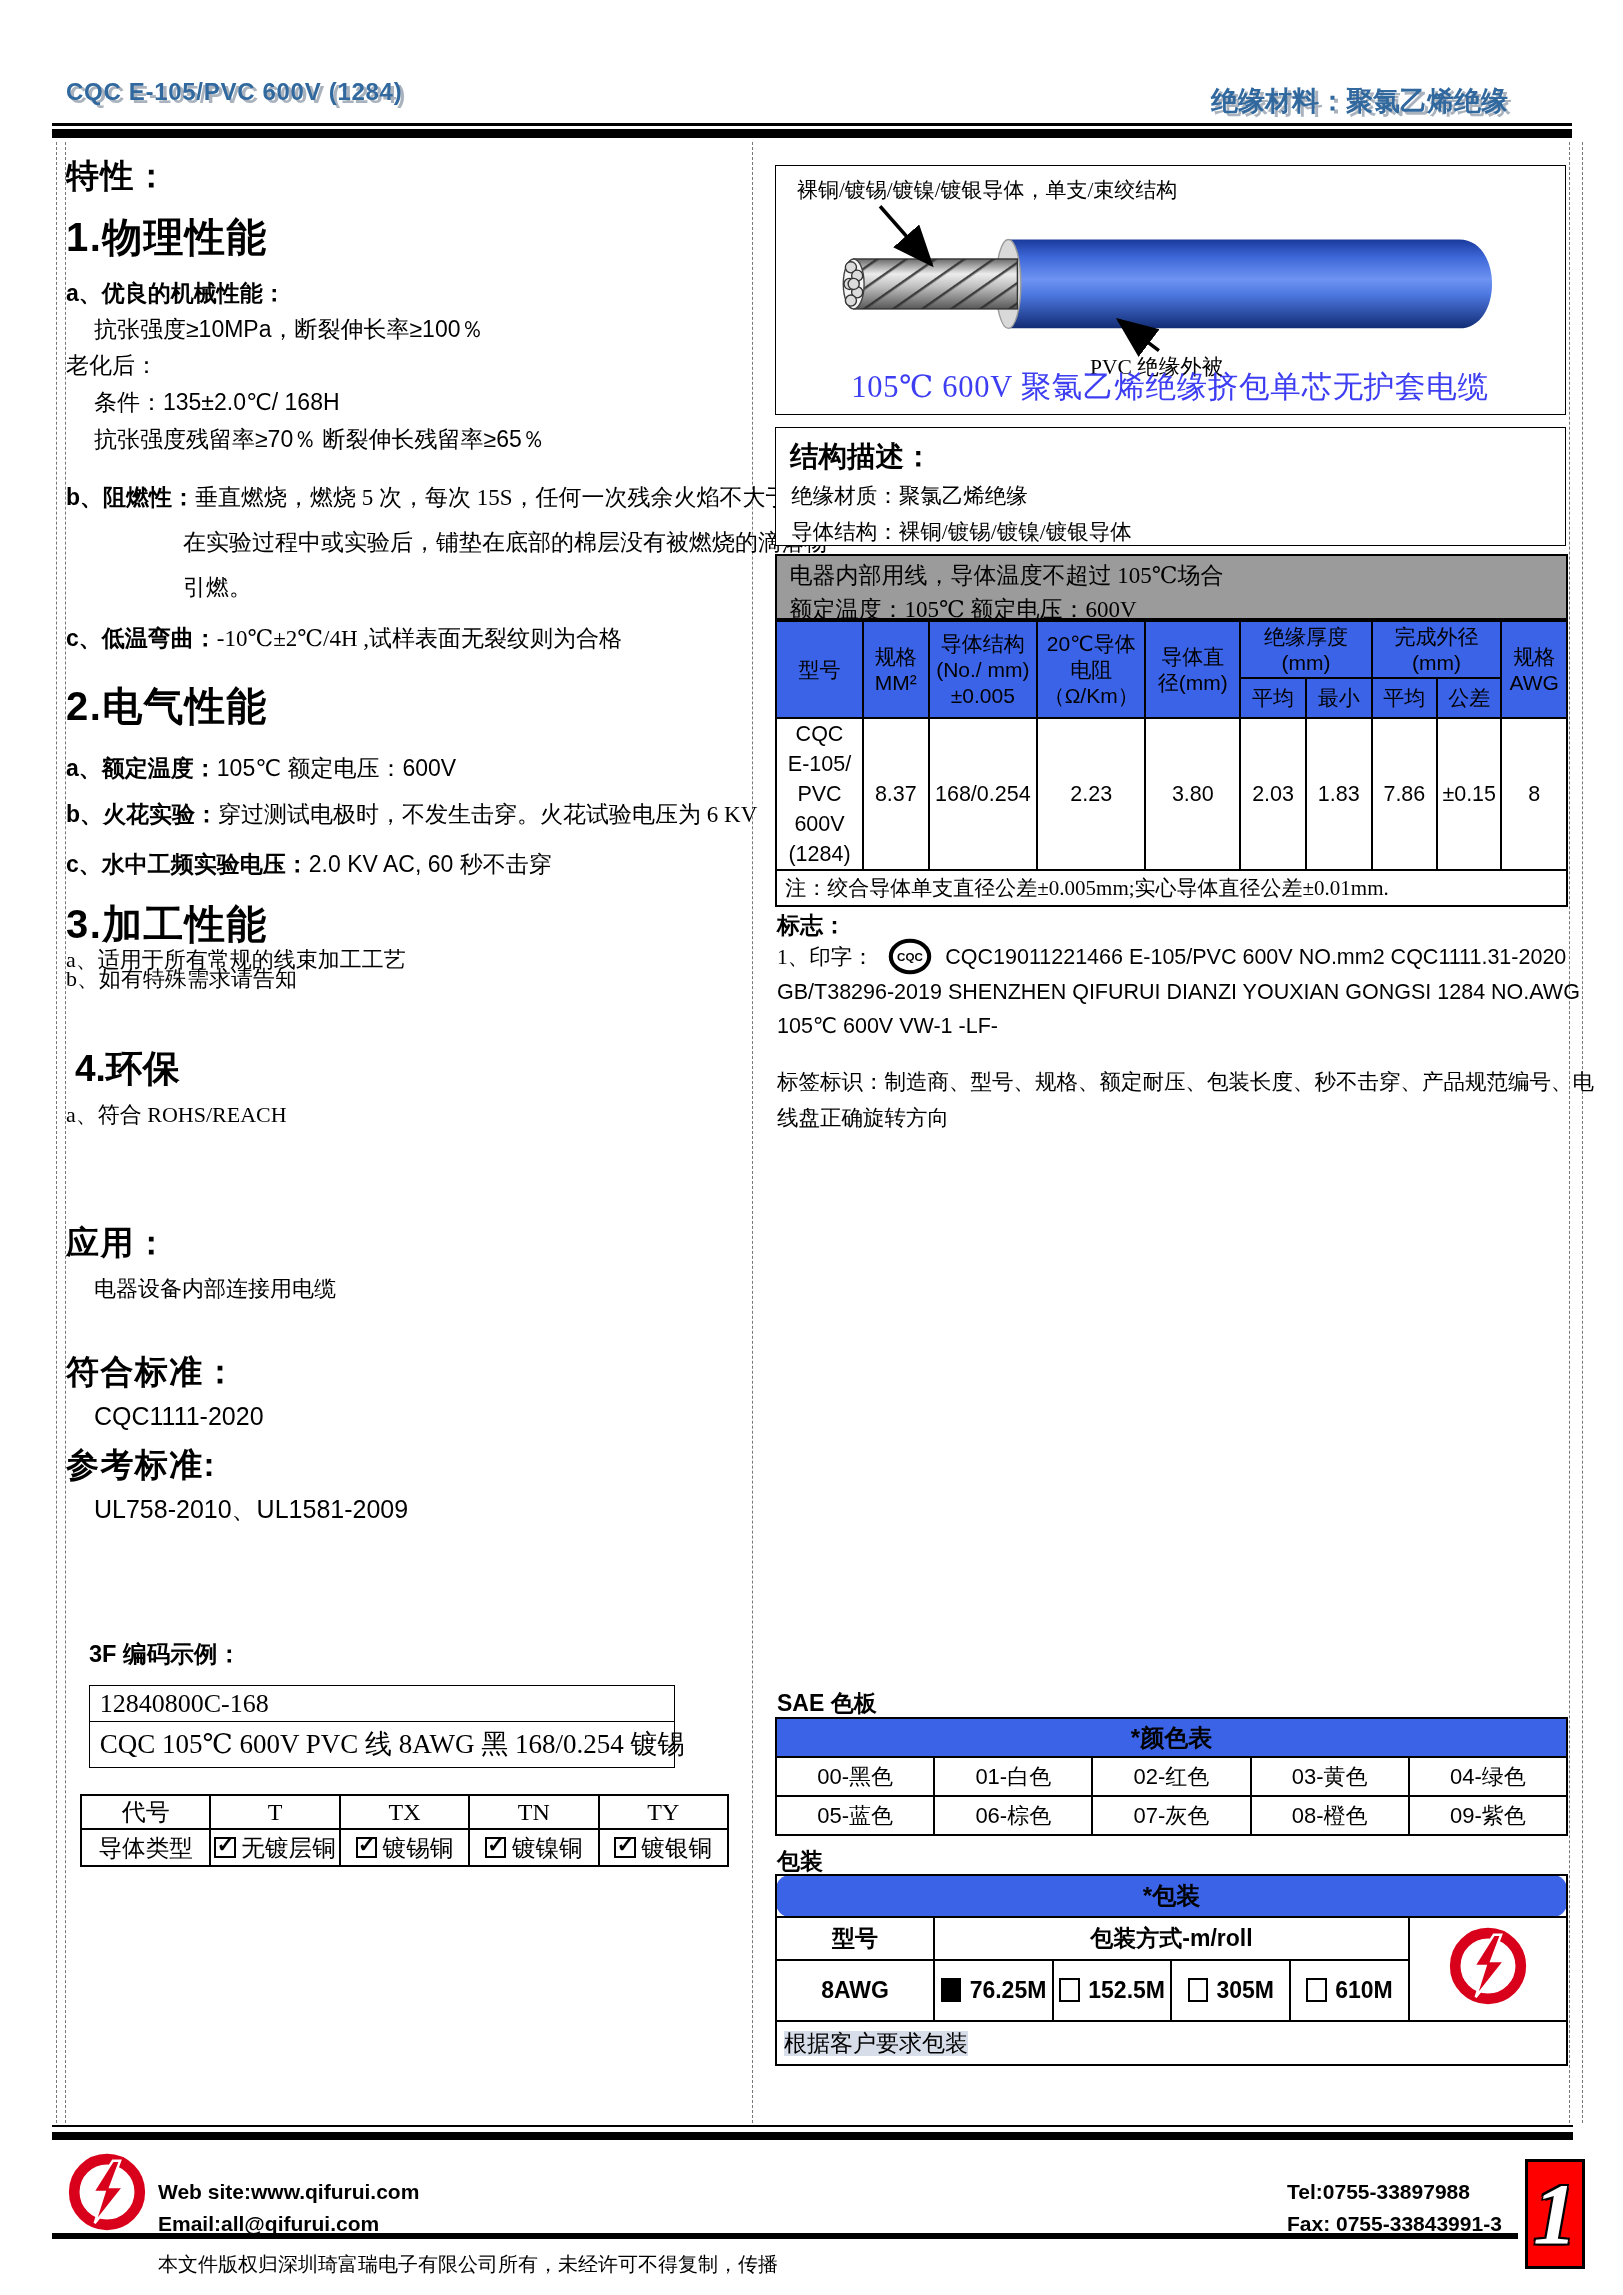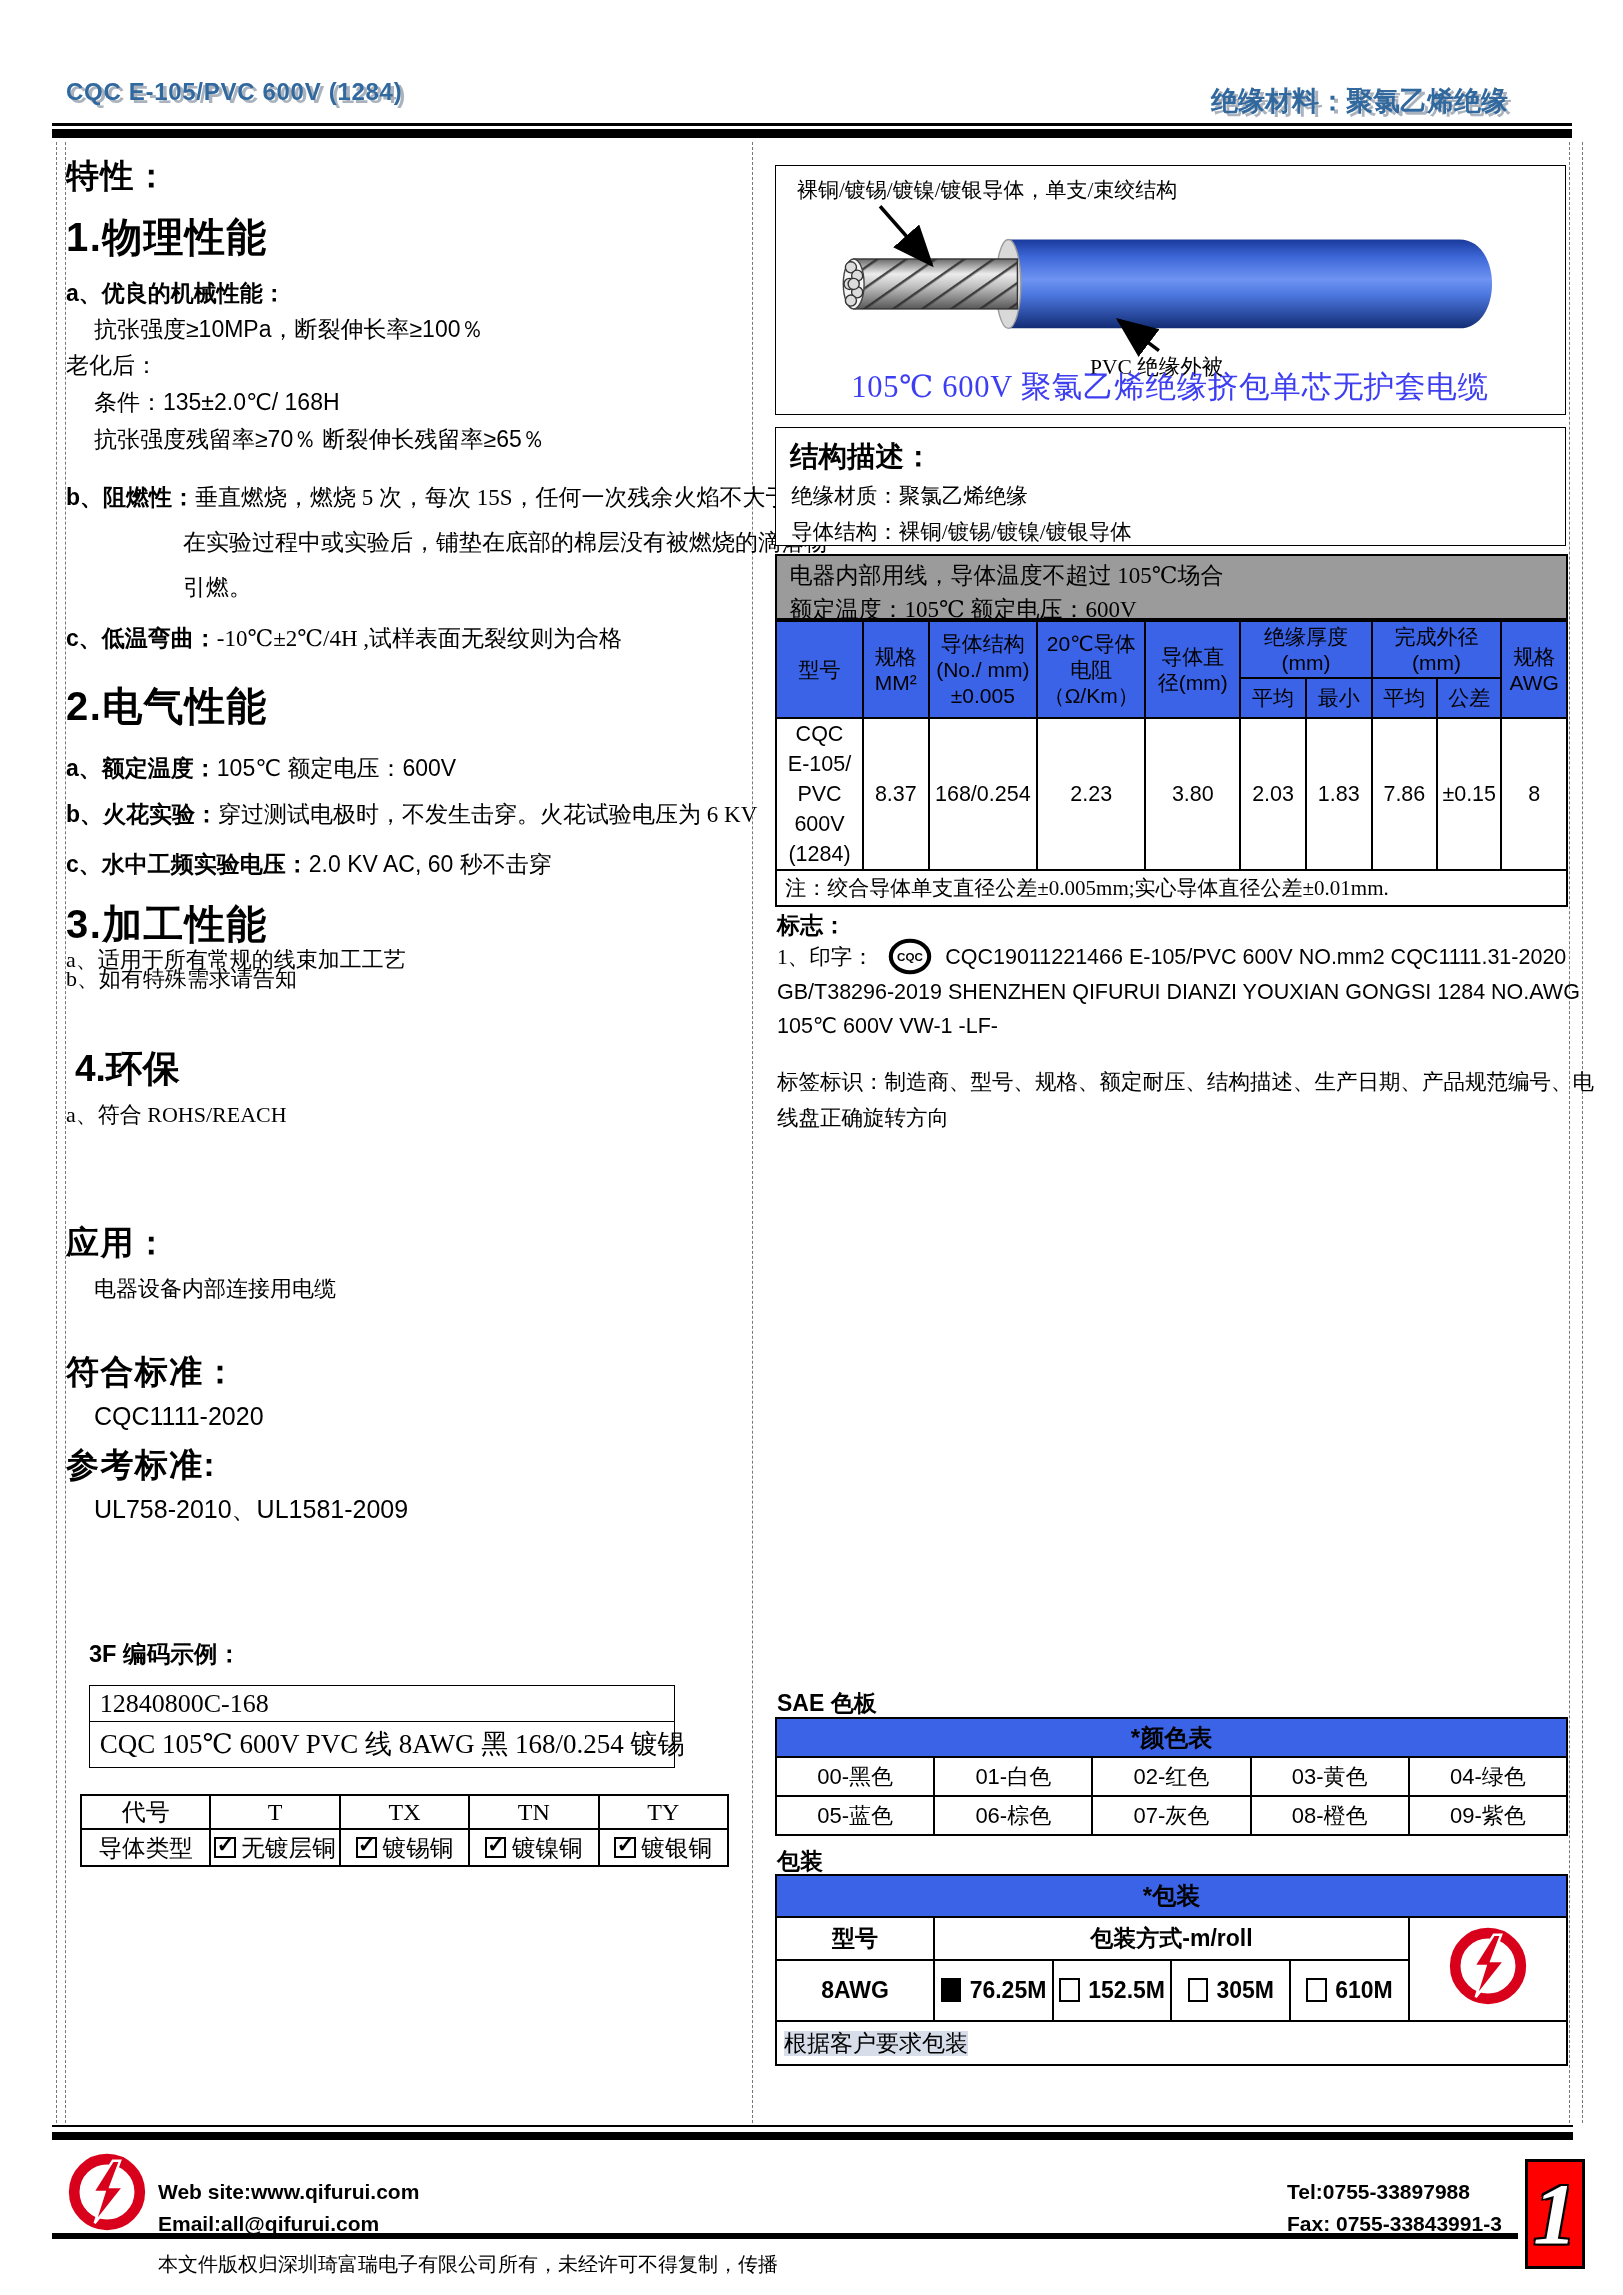--- a/index.html
+++ b/index.html
@@ -22,21 +22,21 @@
   .frame{position:absolute;border:2.1px solid #000;background:#fff;box-sizing:border-box;}
   
   table.grid{border-collapse:collapse;table-layout:fixed;width:100%;background:#fff;}
   table.grid td{border:2.1px solid #000;text-align:center;padding:0;overflow:hidden;}
   .hdblue{background:#3A63E8;}
   .spec td{font-size:21px;line-height:26px;}
   .spec .dat{font-size:21.5px;}
   .note-cell{text-align:left !important;padding:4.2px 0 4.2px 8.3px !important;
              font-family:"Liberation Serif","DejaVu Serif",serif;font-size:21.5px;}
   .clr td{height:37px;font-size:22px;}
-  .pack td{font-size:23px;}
+  .pack td{font-size:23px;border-radius:14px;}
   
   .chk{display:inline-block;width:17.3px;height:17.3px;border:2.8px solid #000;position:relative;
        margin-right:5.6px;vertical-align:-2.8px;background:#fff;}
   .chk::after{content:"✓";position:absolute;left:0px;top:-7px;font-size:22px;font-weight:bold;}
   .sq{display:inline-block;width:16.7px;height:20px;border:2.1px solid #000;vertical-align:-3.5px;
       margin-right:8.3px;background:#fff;}
   .sq.filled{background:#000;}
   .hl{background:#d7dee9;}
   .pgnum{position:absolute;left:1525px;top:2159px;width:60px;height:110px;background:#ff0000;
          border:3.5px solid #000;box-sizing:border-box;text-align:center;}
@@ -264,21 +264,21 @@
   <div class="abs" style="left:777px;top:938px;width:795px;">
     <span class="t31 serif" style="vertical-align:5.6px;">1、印字：</span>
     <svg width="46" height="37" viewBox="0 0 66 54" style="margin:0 9.7px;vertical-align:-5.6px;">
       <ellipse cx="33" cy="27" rx="28" ry="23" fill="none" stroke="#000" stroke-width="6"></ellipse>
       <text x="33" y="34" text-anchor="middle" font-size="17" font-weight="bold" font-family="sans-serif">CQC</text>
     </svg>
     <span class="t31" style="vertical-align:5.6px;">CQC19011221466  E-105/PVC  600V  NO.mm2  CQC1111.31-2020</span>
   </div>
   <div class="abs t31" style="left:777px;top:980px;">GB/T38296-2019 SHENZHEN QIFURUI DIANZI YOUXIAN GONGSI      1284 NO.AWG</div>
   <div class="abs t31" style="left:777px;top:1013px;">105℃ 600V VW-1 -LF-</div>
-  <div class="abs t31 serif" style="left:777px;top:1067px;">标签标识：制造商、型号、规格、额定耐压、结构描述、生产日期、产品规范编号、电</div>
+  <div class="abs t31 serif" style="left:777px;top:1067px;">标签标识：制造商、型号、规格、额定耐压、包装长度、秒不击穿、产品规范编号、电</div>
   <div class="abs t31 serif" style="left:777px;top:1103px;">线盘正确旋转方向</div>
 
   <div class="abs b" style="left:777px;top:1688px;font-size:23px;">SAE 色板</div>
   <div class="abs" style="left:775px;top:1717px;width:793px;">
     <table class="grid clr">
       <colgroup>
           <col style="width:20%">
           <col style="width:20%">
           <col style="width:20%">
           <col style="width:20%">

